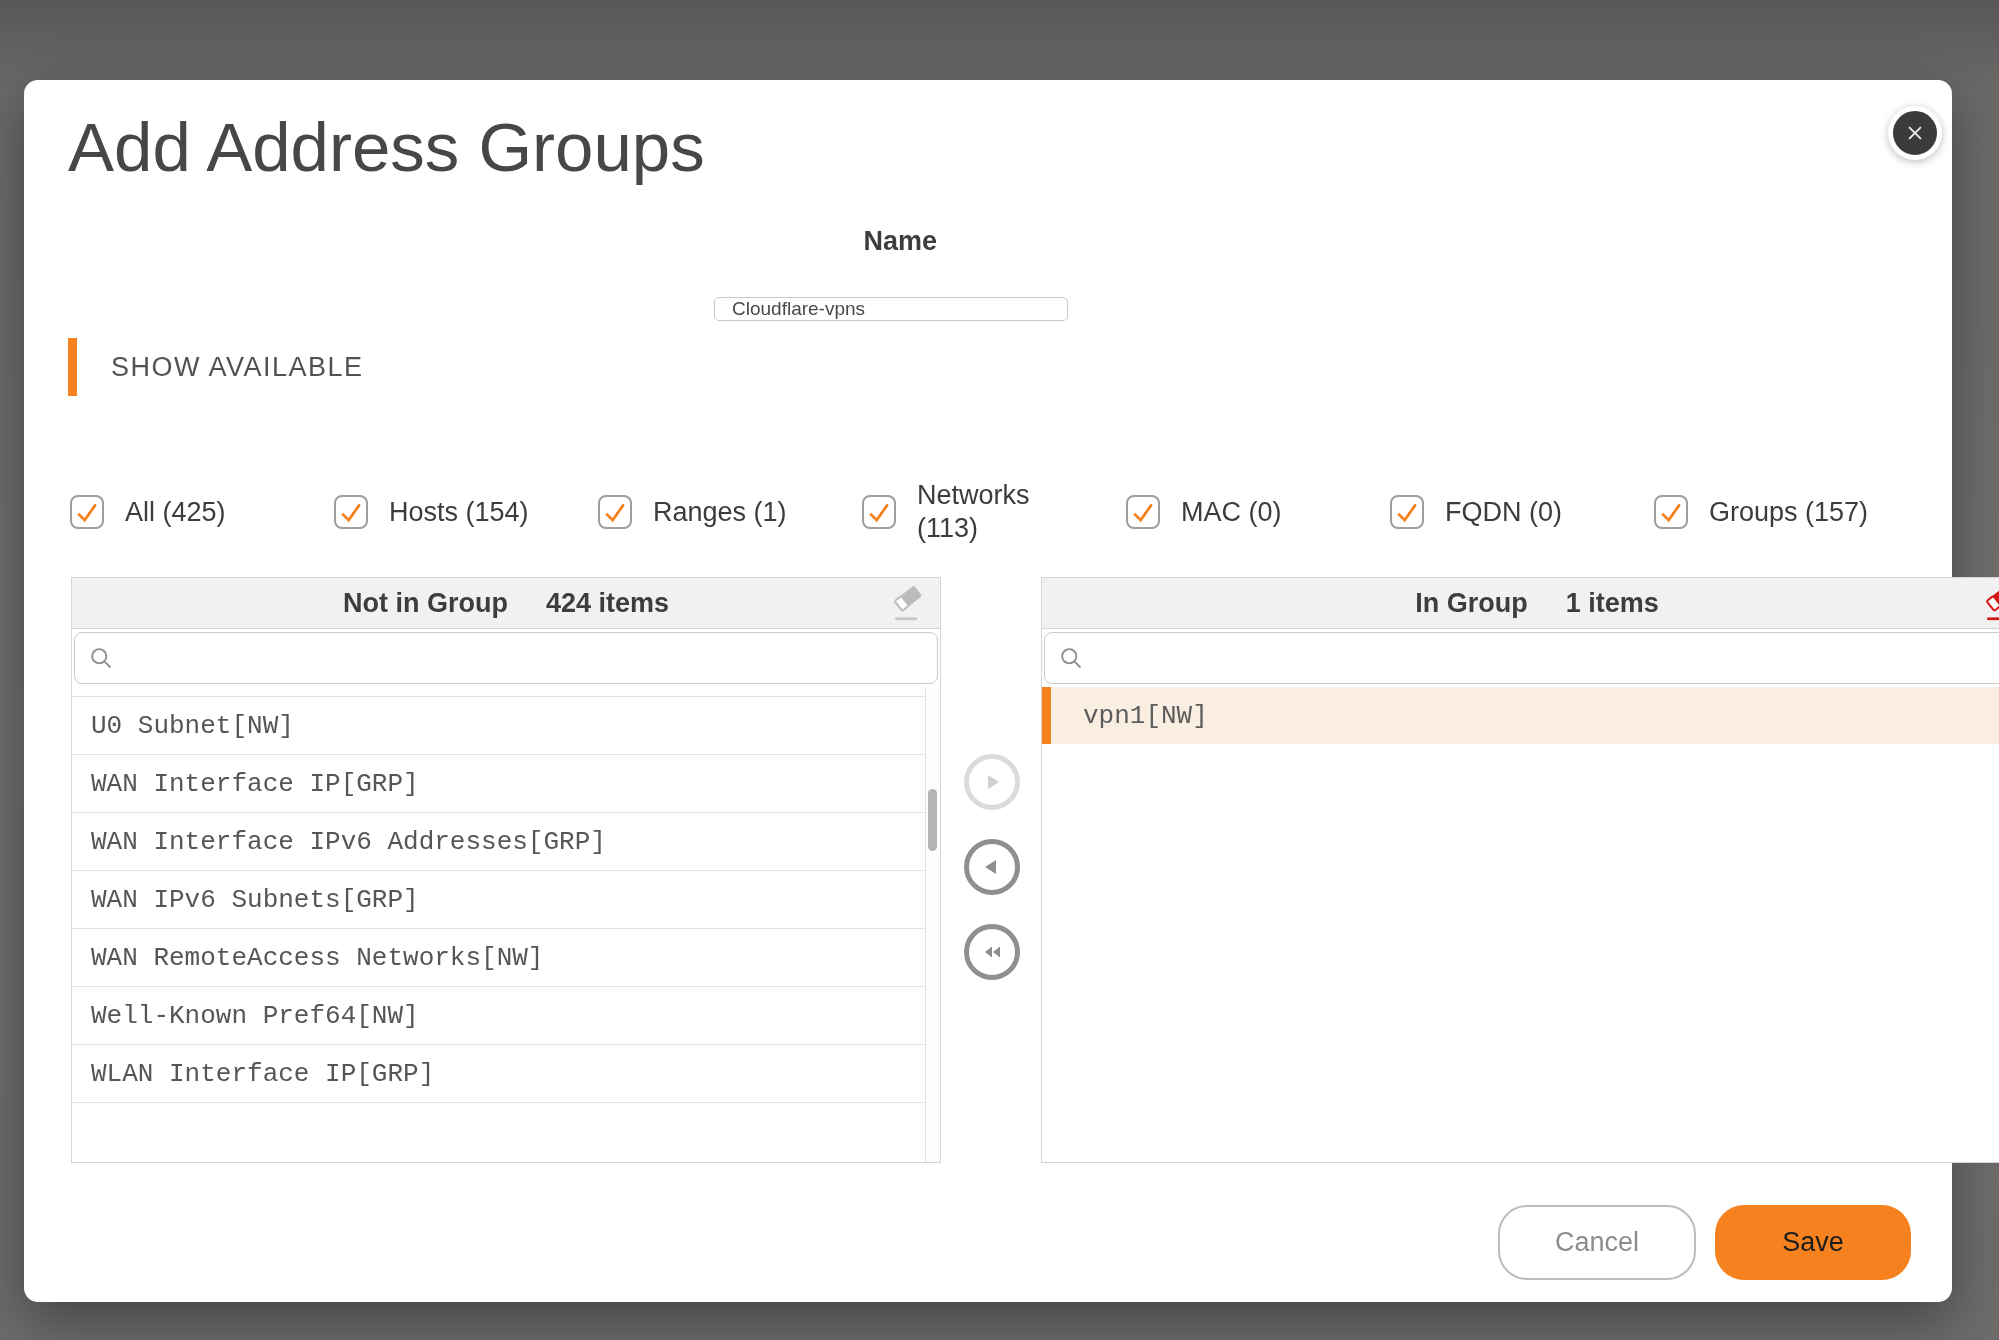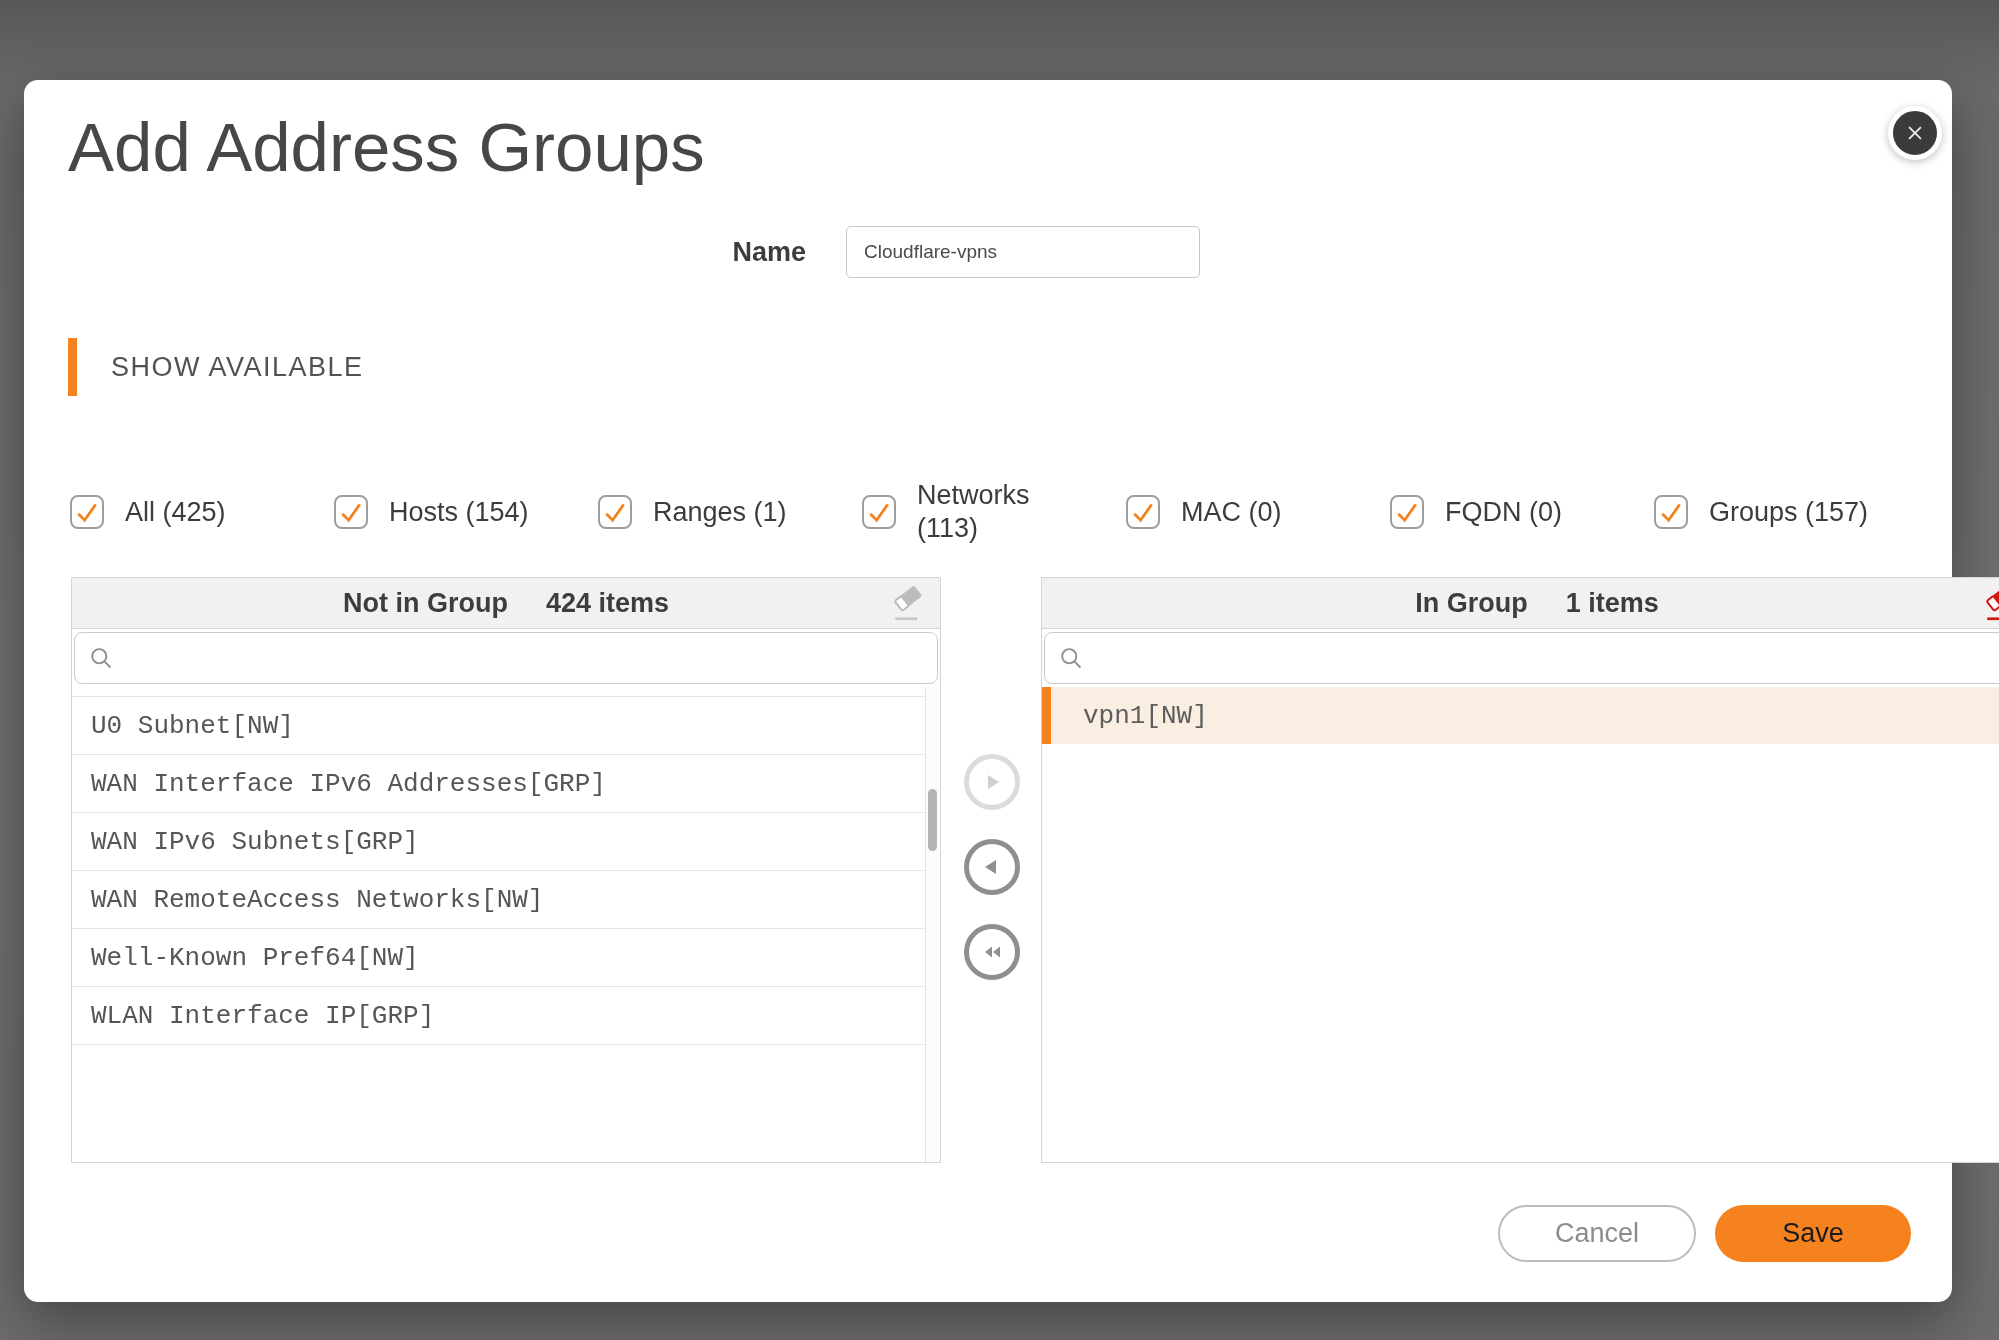--- a/index.html
+++ b/index.html
@@ -8,21 +8,21 @@
 
   .modal{position:absolute;left:24px;top:80px;width:1928px;height:1222px;background:#fff;
     border-radius:14px;box-shadow:0 18px 55px rgba(0,0,0,.38);}
 
   .title{position:absolute;left:44px;top:28px;font-size:69px;font-weight:500;color:#474747;line-height:1.15;}
 
   .close-btn{position:absolute;left:1864px;top:26px;width:54px;height:54px;border-radius:50%;
     background:#3b3b3b;border:5px solid #ffffff;padding:0;cursor:pointer;
     display:flex;align-items:center;justify-content:center;box-shadow:0 2px 8px rgba(0,0,0,.25);}
 
-  .name-row{position:absolute;left:690px;top:146px;height:52px;display:flex;align-items:center;gap:40px;}
+  .name-row{position:absolute;left:690px;top:146px;height:52px;display:flex;align-items:center;gap:40px;flex-direction:column;}
   .name-label{font-weight:700;font-size:27px;color:#3d3d3d;width:92px;text-align:right;}
   .name-input{width:318px;height:50px;border:1px solid #c8c8c8;border-radius:5px;font-size:19px;
     color:#4a4a4a;padding:0 17px;outline:none;font-family:inherit;}
 
   .section-head{position:absolute;left:44px;top:258px;height:58px;display:flex;align-items:center;gap:34px;}
   .accent-bar{width:9px;height:58px;background:#F5821F;}
   .section-title{font-size:27px;color:#525252;letter-spacing:1.5px;}
 
   .filters{position:absolute;left:46px;top:394px;height:76px;display:flex;align-items:center;}
   .filter{width:264px;display:flex;align-items:center;gap:21px;cursor:pointer;}
@@ -54,21 +54,21 @@
 
   .vscroll{position:absolute;top:0;right:0;bottom:0;width:15px;border-left:1px solid #e2e2e2;
     background:#fcfcfc;box-sizing:border-box;}
   .vthumb{position:absolute;top:102px;left:2px;width:9px;height:62px;border-radius:5px;background:#b4b4b4;cursor:grab;}
 
   .transfer{position:absolute;left:940px;top:674px;width:56px;display:flex;flex-direction:column;gap:29px;}
   .tbtn{width:56px;height:56px;border-radius:50%;background:#fff;border:5px solid #8f8f8f;
     box-sizing:border-box;padding:0;display:flex;align-items:center;justify-content:center;cursor:pointer;}
   .tbtn.disabled{border-color:#dbdbdb;cursor:default;}
 
-  .footer-btn{position:absolute;top:1125px;height:57px;border-radius:29px;font-size:27px;
+  .footer-btn{position:absolute;top:1125px;height:75px;border-radius:29px;font-size:27px;
     font-family:inherit;cursor:pointer;}
   .cancel-btn{left:1474px;width:198px;background:#fff;border:2px solid #bdbdbd;color:#8c8c8c;box-sizing:border-box;}
   .save-btn{left:1691px;width:196px;background:#F5821F;border:none;color:#1c1c1c;font-weight:500;}
 </style>
 </head>
 <body>
 
 <div class="modal">
 
   <div class="title">Add Address Groups</div>
@@ -174,20 +174,21 @@
           <circle cx="10" cy="10" r="6.3" fill="none" stroke="#8f8f8f" stroke-width="1.7"></circle>
           <line x1="14.8" y1="14.8" x2="20" y2="20" stroke="#8f8f8f" stroke-width="1.7"></line>
         </svg>
       </span>
       <input type="text" style="">
     </div>
     <div class="list-wrap">
       <div class="list">
         <div class="row sliver"></div>
         <div class="row">U0 Subnet[NW]</div>
+        <div class="row">WAN Interface IP[GRP]</div>
         <div class="row">WAN Interface IPv6 Addresses[GRP]</div>
         <div class="row">WAN IPv6 Subnets[GRP]</div>
         <div class="row">WAN RemoteAccess Networks[NW]</div>
         <div class="row">Well-Known Pref64[NW]</div>
         <div class="row">WLAN Interface IP[GRP]</div>
       </div>
       <div class="vscroll">
         <div class="vthumb"></div>
       </div>
     </div>

